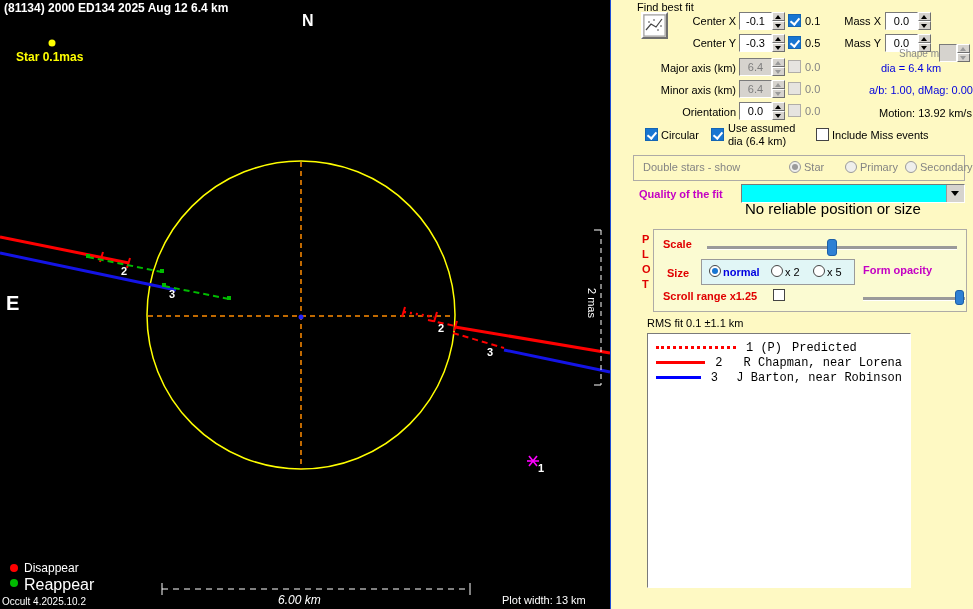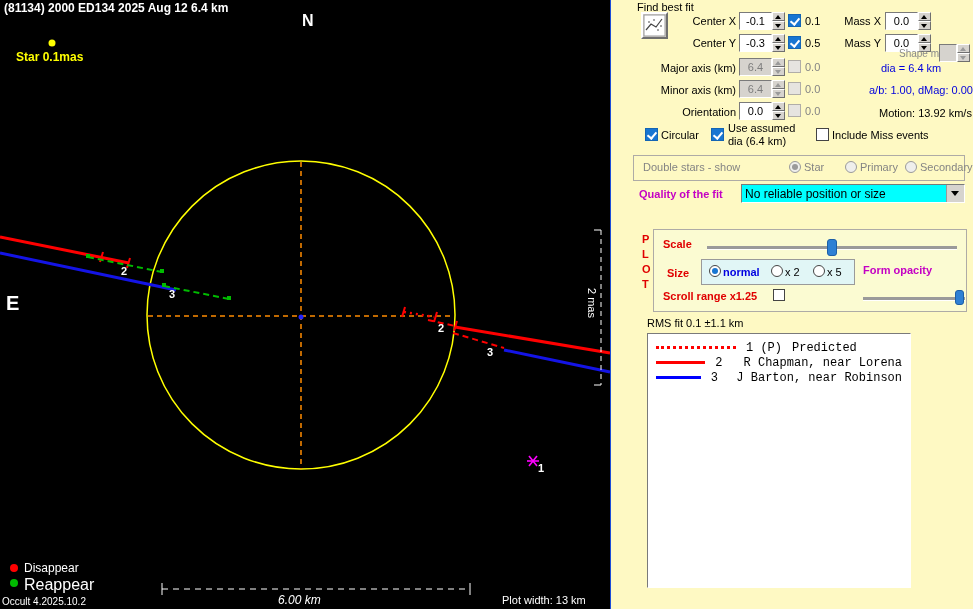--- a/index.html
+++ b/index.html
@@ -31,21 +31,21 @@
   .cb.on{background:#1876d2;border:1px solid #1465b4}
   .cb.on::after{content:"";position:absolute;left:3px;top:1px;width:4px;height:7px;border:solid #fff;border-width:0 2px 2px 0;transform:rotate(40deg)}
   .cb.off{background:#fff;border:1px solid #444}
   .cb.dis{background:#e6e4e0;border:1px solid #b0ada8}
   .radio{position:absolute;width:12px;height:12px;border-radius:50%;background:#fff;border:1px solid #444;box-sizing:border-box}
   .radio.sel::after{content:"";position:absolute;left:2px;top:2px;width:6px;height:6px;border-radius:50%;background:#1876d2}
   .radio.gray{border-color:#9a9a9a;background:#efefec}
   .radio.gray.sel::after{background:#9a9a9a}
   .win-btn{position:absolute;background:#d6d3ce;border:2px solid;border-color:#fff #6f6f6f #6f6f6f #fff;box-sizing:border-box}
   .combo{position:absolute;display:flex;background:#00ffff;border:1px solid;border-color:#7a7a7a #fff #fff #7a7a7a;box-sizing:border-box}
-  .combo .ctext{flex:1;font-size:12px;line-height:16px;padding:1px 3px;overflow:hidden;white-space:nowrap;color:#000}
+  .combo .ctext{flex:1;font-size:15px;line-height:16px;padding:16px 3px;overflow:hidden;white-space:nowrap;color:#000}
   .combo .cbtn{width:17px;background:#d6d3ce;border-left:1px solid #9a9a9a;position:relative}
   .combo .cbtn::after{content:"";position:absolute;left:4px;top:6px;border:4px solid transparent;border-bottom:none;border-top:5px solid #000}
   .groupbox{position:absolute;border:1px solid #aeaba6;box-sizing:border-box}
   .plotbox{position:absolute;background:#fbfbd2;border:1px solid #aeaba6;box-sizing:border-box}
   .sizebox{position:absolute;background:#e1f6f6;border:1px solid #9a9a9a;box-sizing:border-box}
   .track{position:absolute;height:3px;background:#9a9a9a;border-bottom:1px solid #fff}
   .thumb{position:absolute;width:10px;height:17px;background:#2e80d4;border-radius:3px;border:1px solid #1d5fa6;box-sizing:border-box}
   .flaghl{position:absolute;background:#00ffff;display:flex;align-items:center;padding:2px 4px}
   .flaghl .fl{font-size:11px;font-style:italic;margin-left:16px;white-space:nowrap}
   .listbox{position:absolute;background:#fff;border:1px solid;border-color:#7a7a7a #fff #fff #7a7a7a;box-sizing:border-box;padding-top:6px}

